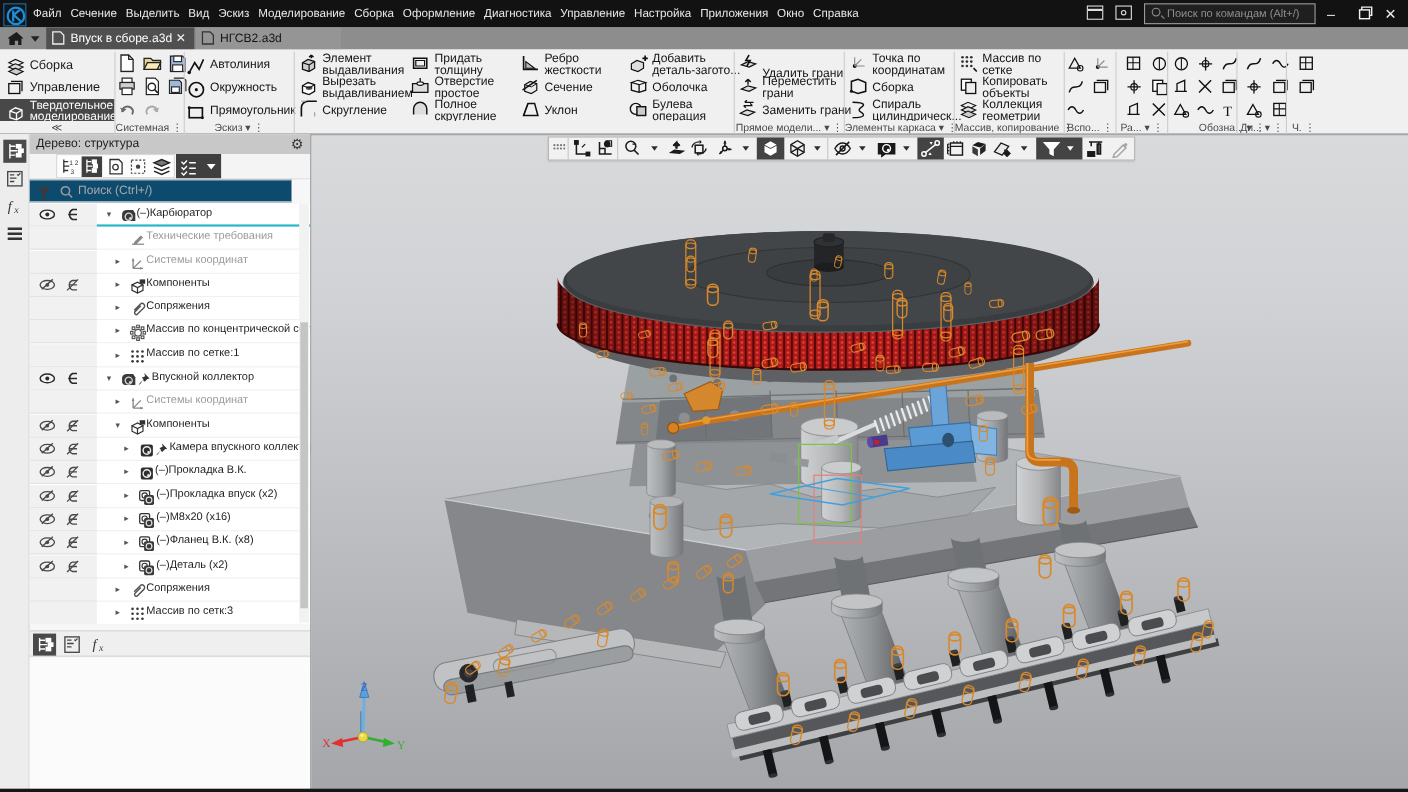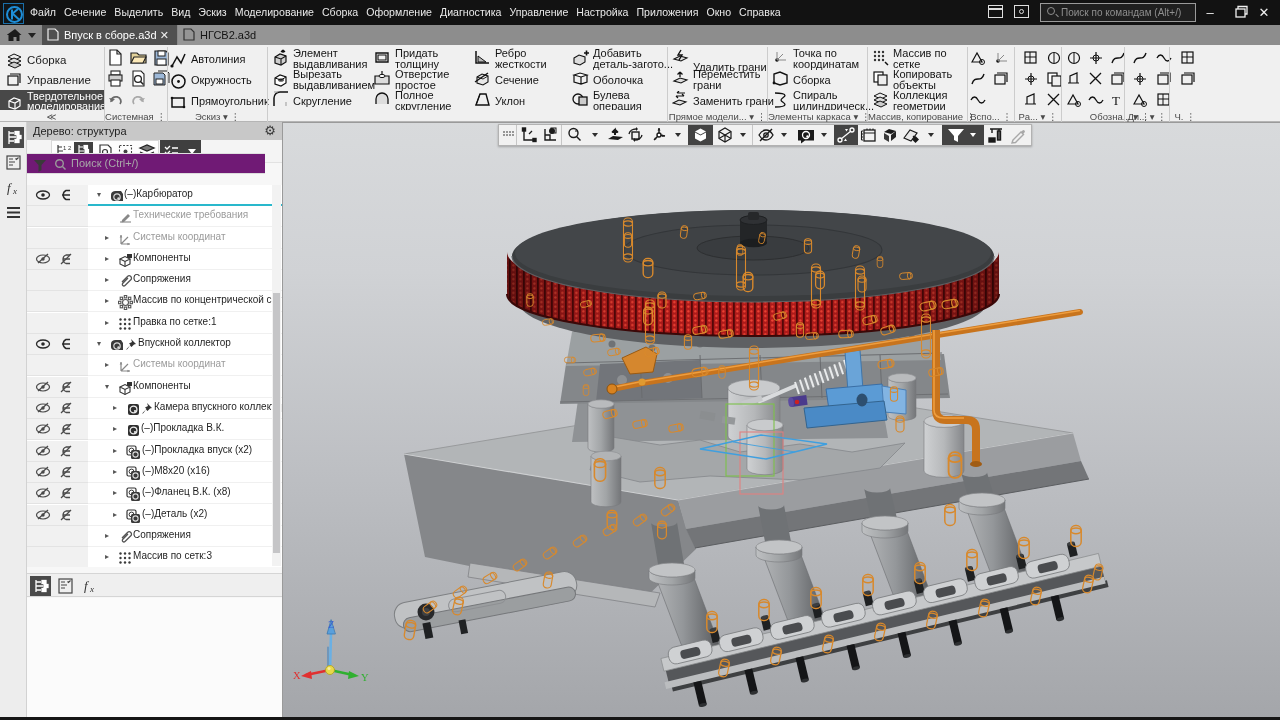--- a/index.html
+++ b/index.html
@@ -36,21 +36,21 @@
 .ribtn .ic{position:absolute;left:0;top:1px;width:17px;height:17px;}
 .ribtn .lb{position:absolute;left:21px;top:0;line-height:10.5px;}
 .icim{display:block;}
 
 #dockstrip{position:absolute;left:0;top:122px;width:27px;height:596px;background:#ededed;border-right:1px solid #d2d2d2;}
 .dsic{position:absolute;left:3px;width:21px;height:21px;}
 
 #treepanel{position:absolute;left:27px;top:122px;width:255px;height:596px;background:#f7f7f7;}
 #treehead{position:absolute;left:0;top:0;width:255px;height:18px;background:#c8c8c8;font-size:11px;color:#222;line-height:18px;padding-left:6px;}
 #treetools{position:absolute;left:0;top:18px;width:255px;height:23px;background:#f4f4f4;border-bottom:1px solid #e2e2e2;}
-#treesearch{position:absolute;left:0;top:31px;width:238px;height:21px;background:#701a75;border-top:1px solid #e0e0e0;border-bottom:1px solid #dcdcdc;}
+#treesearch{position:absolute;left:0;top:41px;width:238px;height:21px;background:#0c4a6e;border-top:1px solid #e0e0e0;border-bottom:1px solid #dcdcdc;}
 #treesearch .ph{position:absolute;left:31px;top:3px;font-size:11px;color:#a8a8a8;}
 #treebody{position:absolute;left:0;top:63px;width:255px;height:382px;background:#fff;overflow:hidden;}
 .trow{position:absolute;left:0;width:255px;height:21px;border-bottom:1px solid #f0f0f0;}
 .trow .gut{position:absolute;left:0;top:0;width:61px;height:21px;background:#f1f1f1;border-bottom:1px solid #e3e3e3;}
 .trow .txt{position:absolute;top:3px;font-size:10px;color:#1f1f1f;white-space:nowrap;}
 .trow .txt.gray{color:#9b9b9b;}
 .trow .ar{position:absolute;top:5px;font-size:8px;color:#555;}
 #treetabs{position:absolute;left:0;top:451px;width:255px;height:24px;background:#efefef;border-top:1px solid #d5d5d5;border-bottom:1px solid #d5d5d5;}
 #treeblank{position:absolute;left:0;top:476px;width:255px;height:120px;background:#fbfbfb;}
 #treescroll{position:absolute;left:245px;top:63px;width:9px;height:381px;background:#f2f2f2;}
@@ -827,21 +827,21 @@
             <use href="#t-gear"></use>
           </svg>
           <span class="txt" style="left:106px;">Массив по концентрической сетк</span>
         </div>
 <div class="trow" style="top:128px;">
           <div class="gut"></div>
           <span class="ar" style="left:78px;">▸</span>
           <svg class="ticon" style="left:91px;top:4px;" width="15" height="15">
             <use href="#t-dots"></use>
           </svg>
-          <span class="txt" style="left:106px;">Правка по сетке:1</span>
+          <span class="txt" style="left:106px;">Массив по сетке:1</span>
         </div>
 <div class="trow" style="top:149px;">
           <div class="gut">
             <svg class="ticon" style="left:8px;" width="16" height="14">
               <use href="#t-eye"></use>
             </svg>
             <svg class="ticon" style="left:31px;" width="16" height="14">
               <use href="#t-elem"></use>
             </svg>
           </div>

